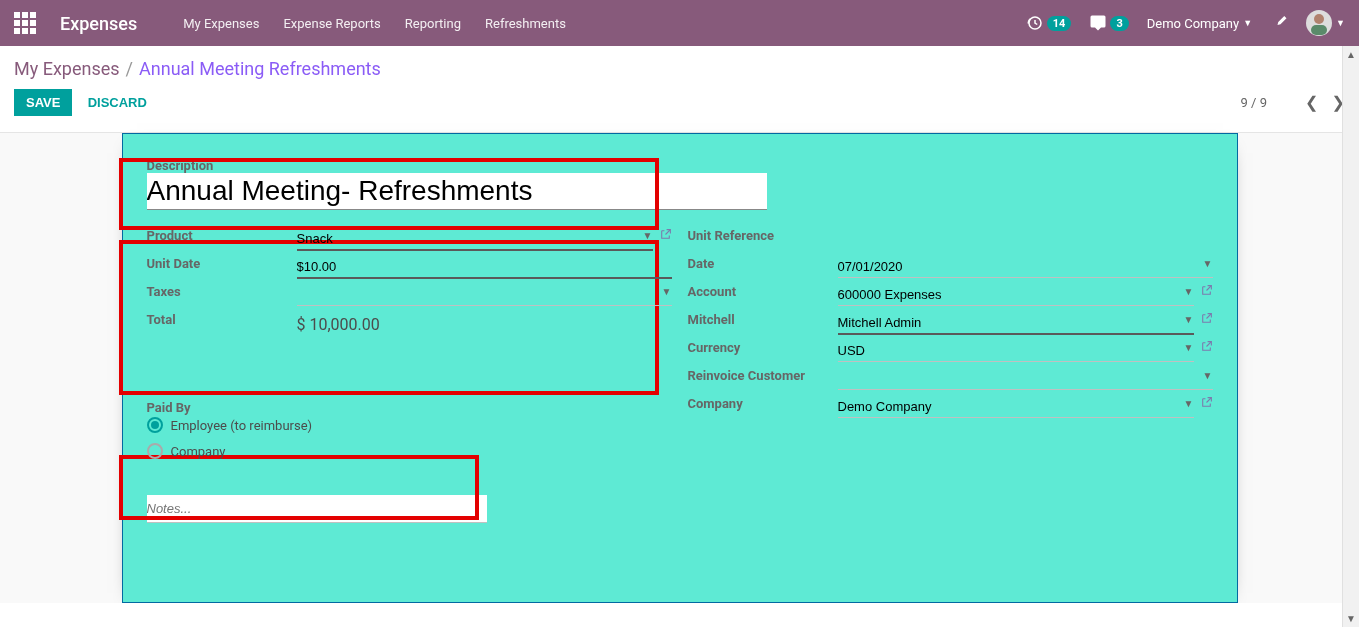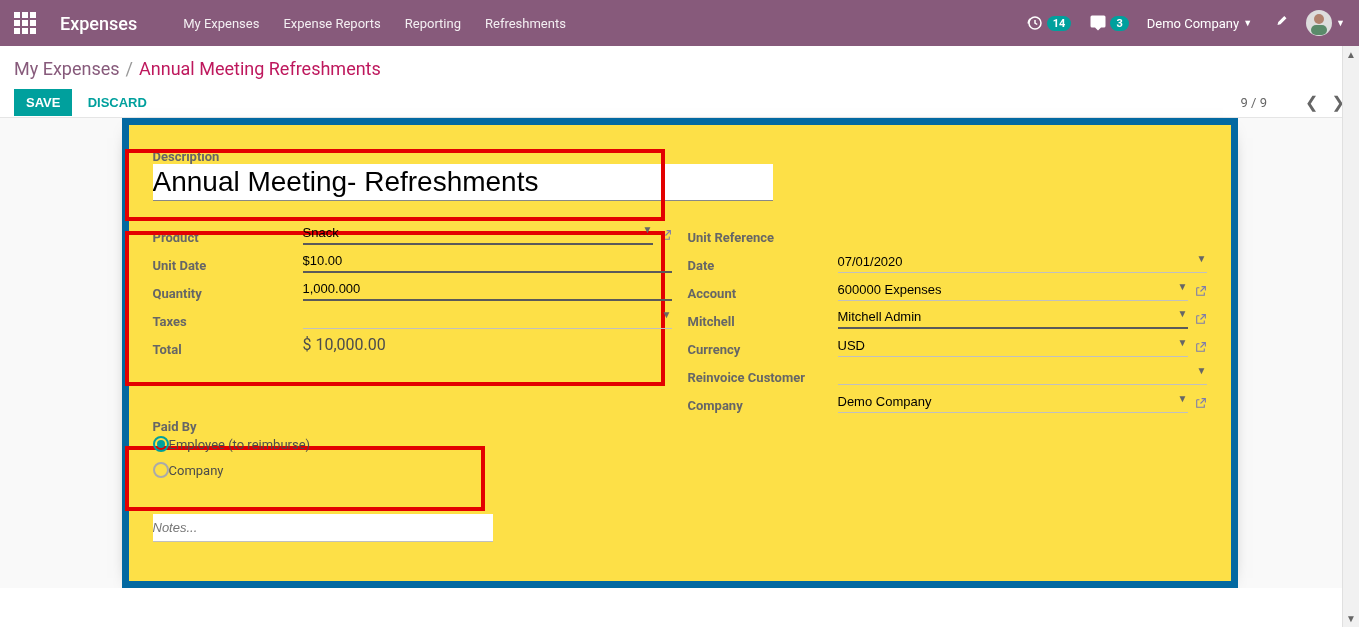--- a/index.html
+++ b/index.html
@@ -12,54 +12,54 @@
   .nav-links a { color: rgba(255,255,255,0.9); text-decoration: none; font-size: 13px; cursor: pointer; }
   .nav-right { margin-left: auto; display: flex; align-items: center; gap: 18px; }
   .icon-badge { position: relative; display: flex; align-items: center; gap: 3px; cursor: pointer; }
   .badge { background: #00a09d; color: #fff; border-radius: 10px; font-size: 11px; padding: 1px 6px; font-weight: bold; }
   .company-switch { cursor: pointer; font-size: 13px; display: flex; align-items: center; gap: 4px; }
   .avatar { width: 26px; height: 26px; border-radius: 50%; background: #ddd; cursor: pointer; display: flex; align-items: center; justify-content: center; overflow: hidden; }
   
   .breadcrumb-bar { padding: 12px 14px 4px; display: flex; align-items: center; }
   .breadcrumb-bar a { color: #875a7b; text-decoration: none; }
   .breadcrumb-bar .sep { margin: 0 6px; color: #999; }
-  .breadcrumb-bar .current { color: #be185d; }
+  .breadcrumb-bar .current { color: #8b5cf6; }
   .breadcrumb-bar { font-size: 18px; }
   
-  .control-panel { display: flex; justify-content: space-between; align-items: center; padding: 6px 14px 1px; }
+  .control-panel { display: flex; justify-content: space-between; align-items: center; padding: 6px 14px 16px; }
   .btn-save { background: #00a09d; color: #fff; border: none; padding: 6px 12px; font-size: 13px; font-weight: bold; cursor: pointer; }
   .btn-discard { color: #00a09d; background: none; border: none; margin-left: 12px; font-size: 13px; font-weight: bold; cursor: pointer; }
   .pager { display: flex; align-items: center; gap: 28px; color: #666; }
   .pager-arrows span { cursor: pointer; font-size: 16px; margin-left: 10px; color: #666; }
   
   .sheet-bg { background: #f9f9f9; border-top: 1px solid #e5e5e5; padding: 0; display: flex; justify-content: center; }
-  .sheet { background: #fde047; width: 1116px; min-height: 470px; border: 7px solid #0369a1; box-shadow: 0 5px 20px -15px #000; margin-top: 0; padding: 24px 16px; position: relative; }
+  .sheet { background: #5eead4; width: 1116px; min-height: 470px; border: 1px solid #0369a1; box-shadow: 0 5px 20px -15px #000; margin-top: 0; padding: 24px 16px; position: relative; }
   
   .redbox { border: 4px solid #e30000; position: absolute; pointer-events: none; }
   .redbox1 { left: -4px; top: 24px; width: 540px; height: 72px; }
   .redbox2 { left: -4px; top: 106px; width: 540px; height: 155px; }
   .redbox3 { left: -4px; top: 321px; width: 360px; height: 65px; }
   
   .title-block { padding-left: 8px; }
   .field-label-small { font-size: 13px; color: #666; font-weight: bold; }
   .title-input { font-size: 28px; border: none; border-bottom: 1px solid #888; width: 620px; padding: 2px 0; outline: none; }
   
   .form-columns { display: flex; margin-top: 18px; }
   .col { flex: 1; padding: 0 8px; }
-  .field-row { display: flex; align-items: flex-end; min-height: 26px; margin-bottom: 2px; }
+  .field-row { display: flex; align-items: flex-start; min-height: 26px; margin-bottom: 2px; }
   .field-row .label { width: 150px; font-weight: bold; color: #666; font-size: 13px; }
   .field-row .val { flex: 1; position: relative; }
   .input-line { width: 100%; border: none; border-bottom: 1px solid #c0c0c0; font-size: 13px; padding: 3px 0; outline: none; background: transparent; }
   .input-required { border-bottom: 2px solid #5a5a5a; }
   .caret-btn { position: absolute; right: 0; top: 2px; font-size: 10px; color: #666; cursor: pointer; }
   .ext-link { margin-left: 6px; cursor: pointer; color: #7c7bad; }
   .static-val { font-size: 16px; padding: 3px 0; }
   
   .radio-group { margin-top: 2px; }
-  .radio-row { display: flex; align-items: center; margin-bottom: 10px; }
+  .radio-row { display: flex; align-items: center; margin-bottom: 10px; gap: 8px; }
   .radio-dot { width: 16px; height: 16px; border: 2px solid #aaa; border-radius: 50%; display: inline-flex; align-items: center; justify-content: center; cursor: pointer; }
   .radio-dot.checked { border-color: #00a09d; }
   .radio-dot.checked::after { content: ""; width: 8px; height: 8px; background: #00a09d; border-radius: 50%; }
   .radio-label { font-size: 13px; cursor: pointer; }
   
   .notes { margin-top: 24px; padding: 0 8px; }
   .notes input { border: none; border-bottom: 1px solid #c0c0c0; width: 340px; padding: 6px 0; font-size: 13px; outline: none; font-style: italic; }
   
   .scroll-track { position: fixed; right: 0; top: 46px; bottom: 0; width: 17px; background: #f1f1f1; border-left: 1px solid #e0e0e0; }
   .scroll-arrow { height: 17px; display: flex; align-items: center; justify-content: center; font-size: 10px; color: #666; cursor: pointer; }
@@ -170,26 +170,20 @@
           <span class="ext-link">
             <svg class="ext" viewBox="0 0 24 24" fill="none" stroke="#7c7bad" stroke-width="2">
                 <path d="M14 3h7v7M21 3l-9 9M5 5h5M5 5v14h14v-5"></path>
               </svg>
           </span>
         </div>
         <div class="field-row">
           <div class="label">Unit Date</div>
           <div class="val">
             <input class="input-line input-required" value="$10.00" style="">
-          </div>
-        </div>
-        <div class="field-row">
-          <div class="label">Quantity</div>
-          <div class="val">
-            <input class="input-line input-required" value="1,000.000" style="">
           </div>
         </div>
         <div class="field-row">
           <div class="label">Taxes</div>
           <div class="val">
             <input class="input-line" value="" style="">
             <span class="caret-btn">▼</span>
           </div>
         </div>
         <div class="field-row">

